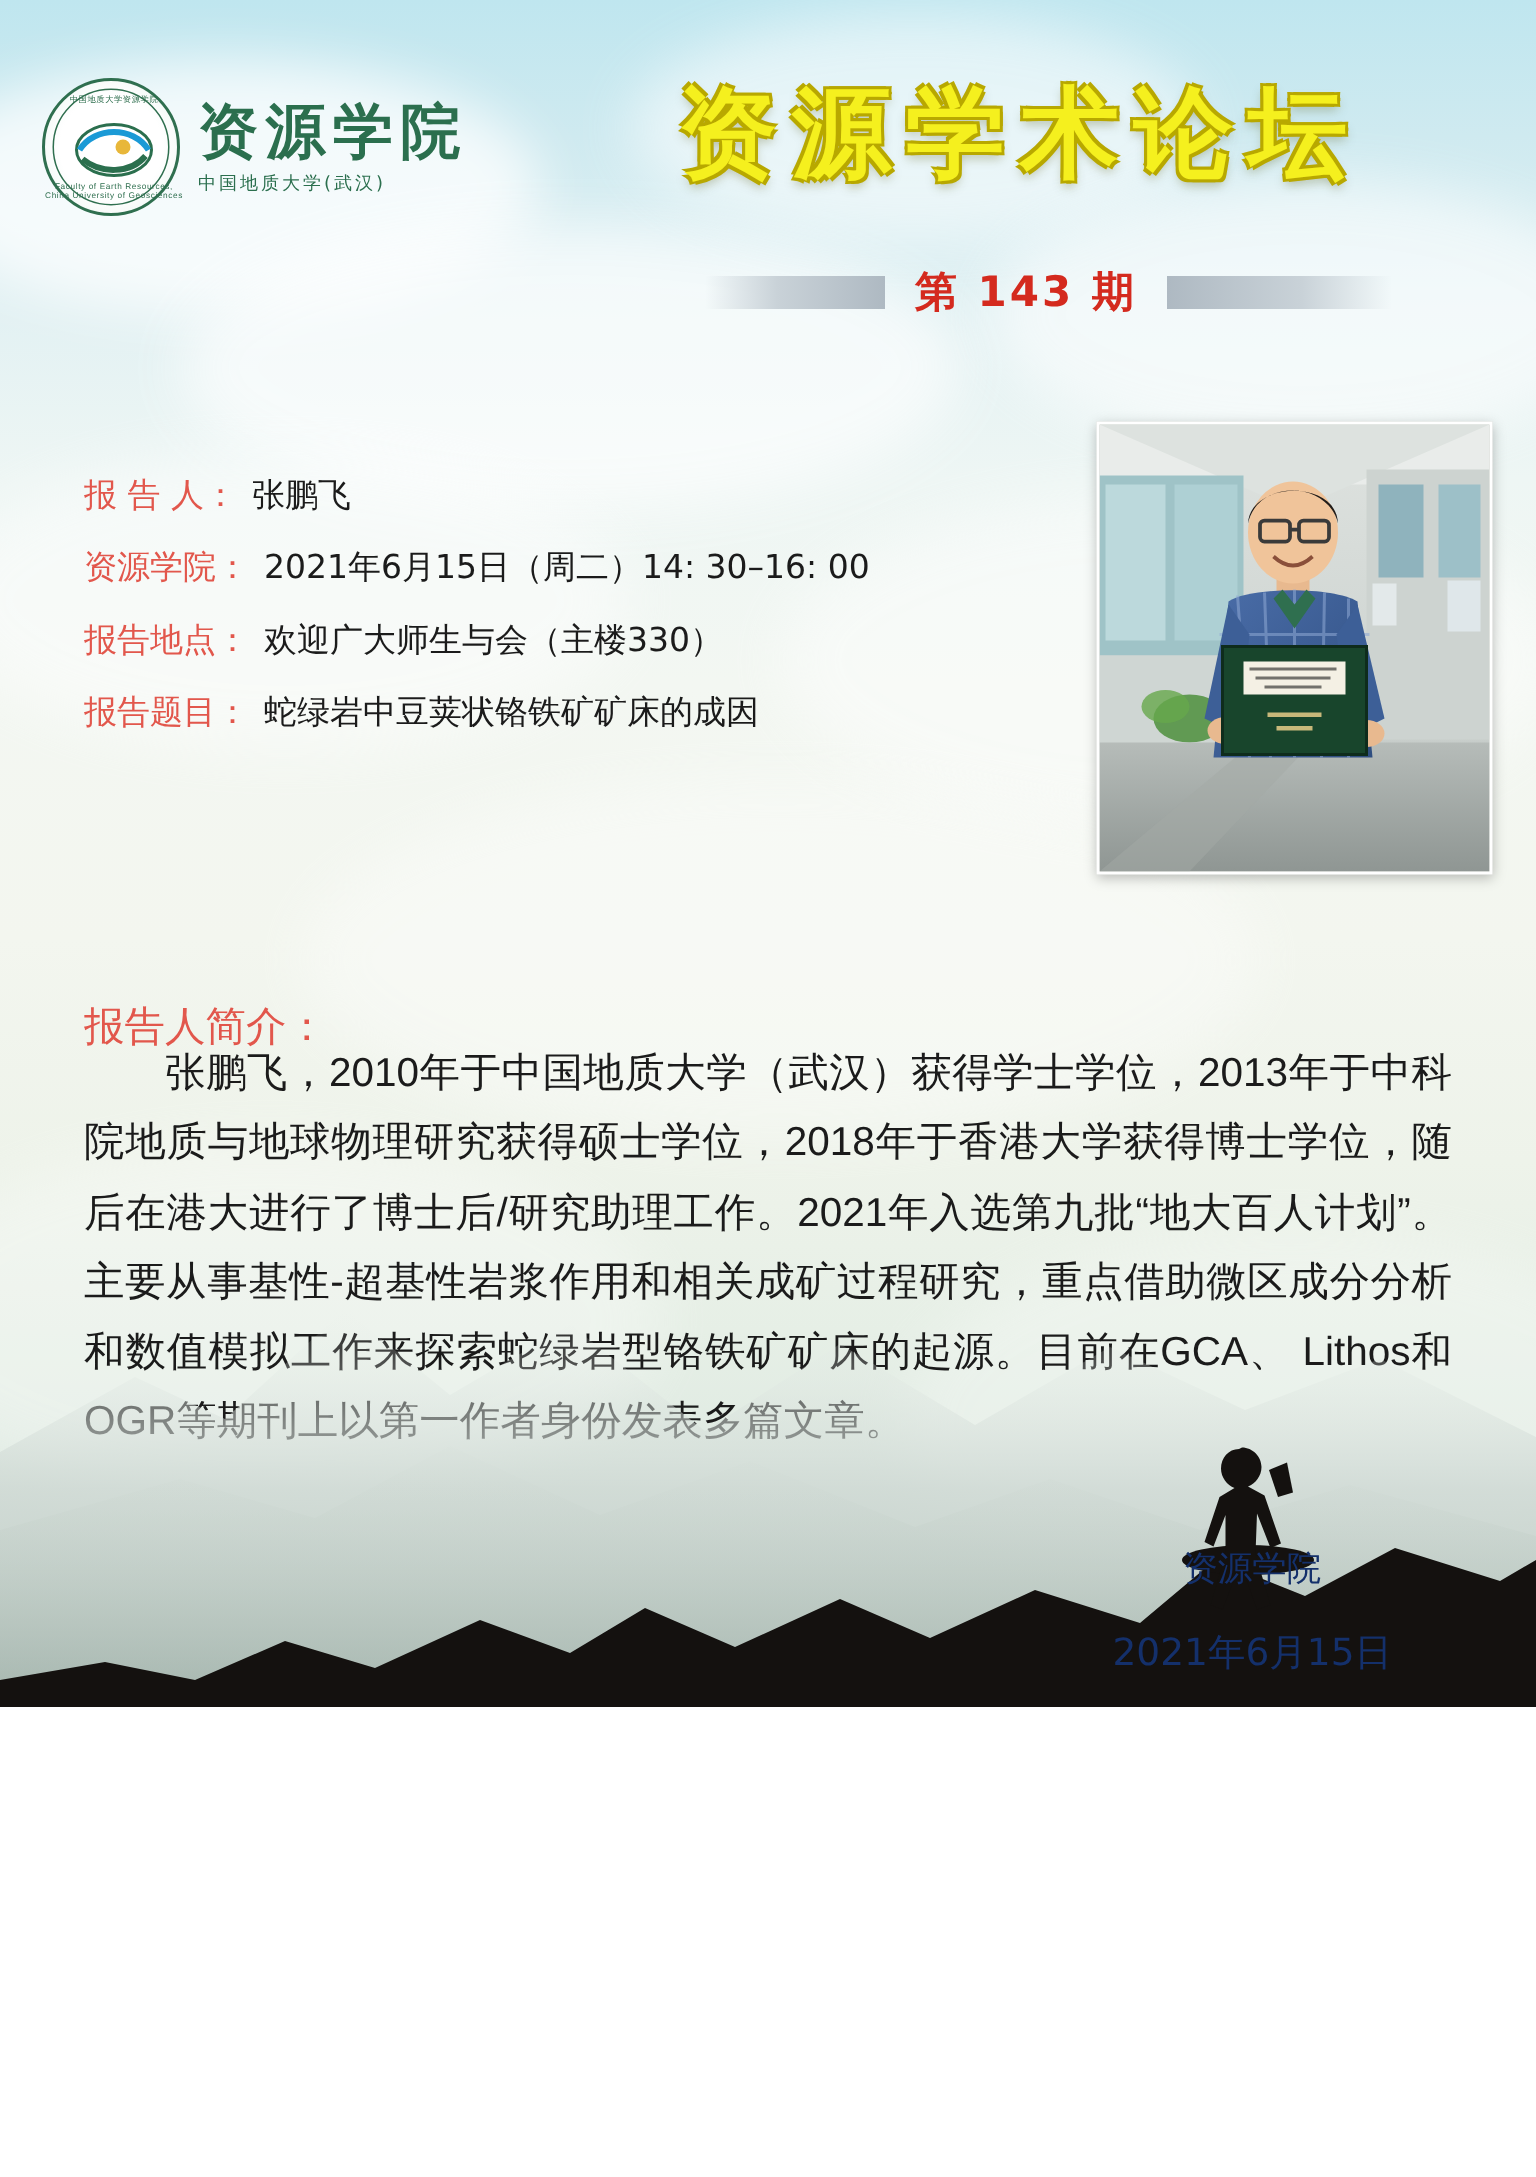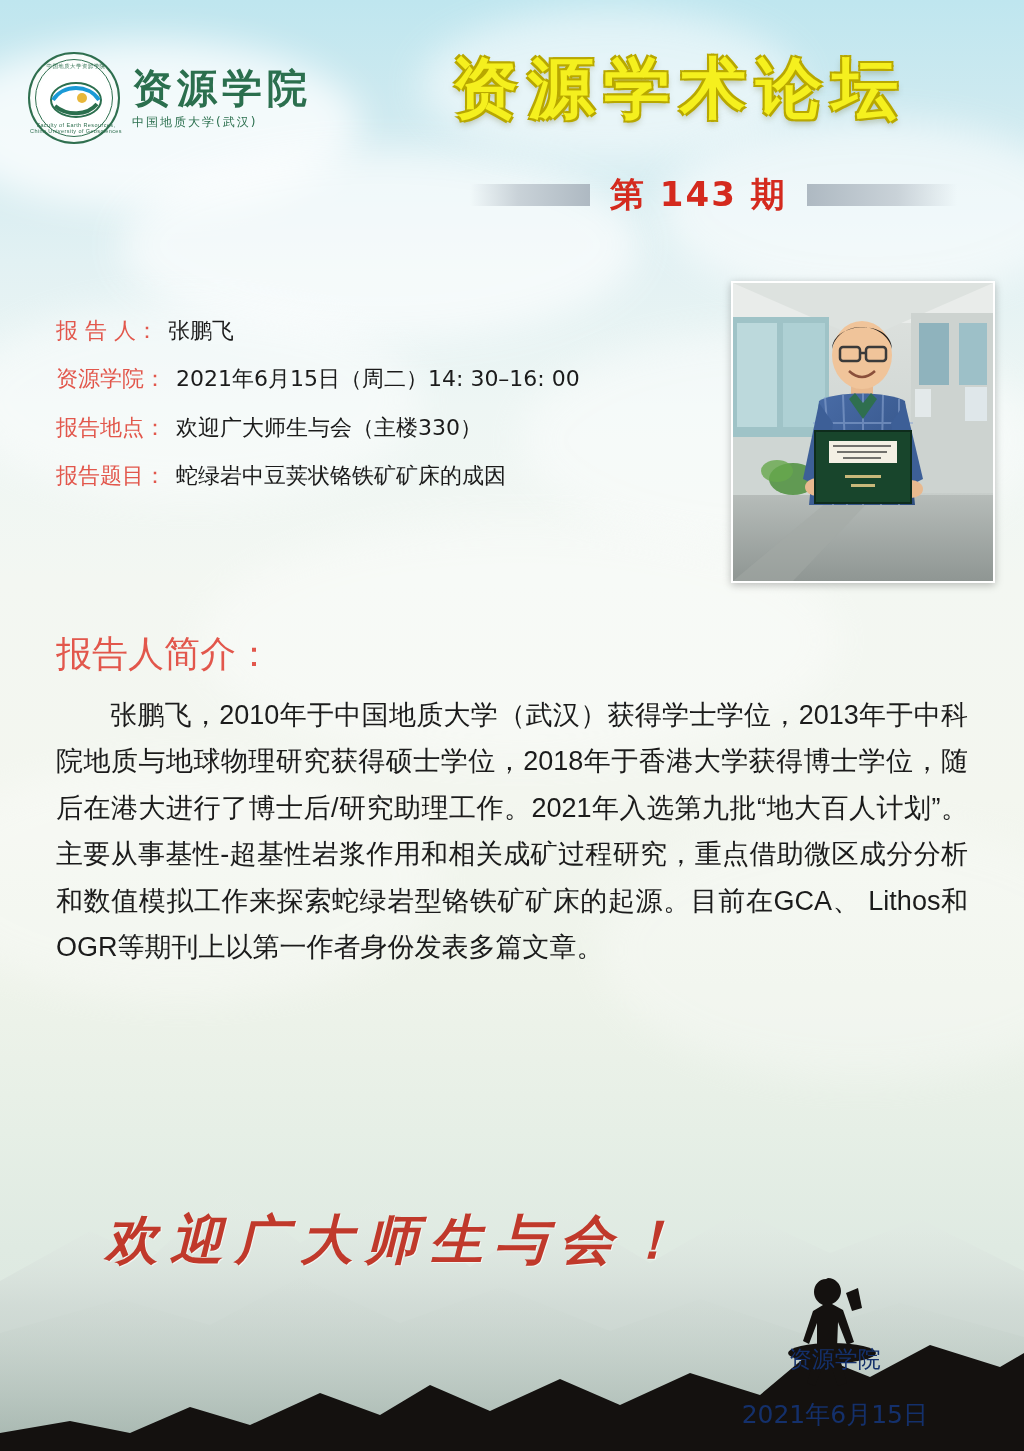--- a/index.html
+++ b/index.html
@@ -9,21 +9,21 @@
   body {
     width: 1024px;
     height: 1451px;
     font-family: "Liberation Sans", "DejaVu Sans", sans-serif;
     overflow: hidden;
   }
 
   #poster {
     position: relative;
     width: 1024px;
-    height: 1451px;
+    height: 1138px;
     overflow: hidden;
     background:
       linear-gradient(180deg,
         #bfe6ef 0%,
         #cfeaf0 8%,
         #e2f1f3 18%,
         #eef6f4 28%,
         #f3f7f2 40%,
         #f3f6ef 55%,
         #eef3ea 68%,
@@ -150,21 +150,21 @@
     background: linear-gradient(90deg, rgba(255,255,255,0) 0%, #c9d2d8 40%, #aeb9c2 100%);
   }
   .issue-bar-left { width: 120px; }
   .issue-bar-right {
     width: 150px;
     background: linear-gradient(270deg, rgba(255,255,255,0) 0%, #c9d2d8 40%, #aeb9c2 100%);
   }
   .issue-text {
     flex: 0 0 auto;
     padding: 0 20px;
-    font-size: 34px;
+    font-size: 28px;
     font-weight: bold;
     color: #d42a1e;
     letter-spacing: 2px;
     font-family: "DejaVu Sans", "Liberation Sans", sans-serif;
   }
 
   
   .info {
     position: absolute;
     left: 56px; top: 318px;
@@ -196,22 +196,22 @@
     box-shadow: 0 2px 8px rgba(0,0,0,.25);
     box-sizing: border-box;
     overflow: hidden;
     background: #c9cdc8;
   }
   .photo svg { display: block; }
 
   
   .bio-title {
     position: absolute;
-    left: 56px; top: 630px;
-    font-size: 36px;
+    left: 56px; top: 666px;
+    font-size: 27px;
     color: #e2574c;
     font-family: "DejaVu Sans", "Liberation Sans", sans-serif;
   }
   .bio-body {
     position: absolute;
     left: 56px; top: 692px;
     width: 912px;
     font-size: 27px;
     line-height: 1.72;
     color: #1b1b1b;

